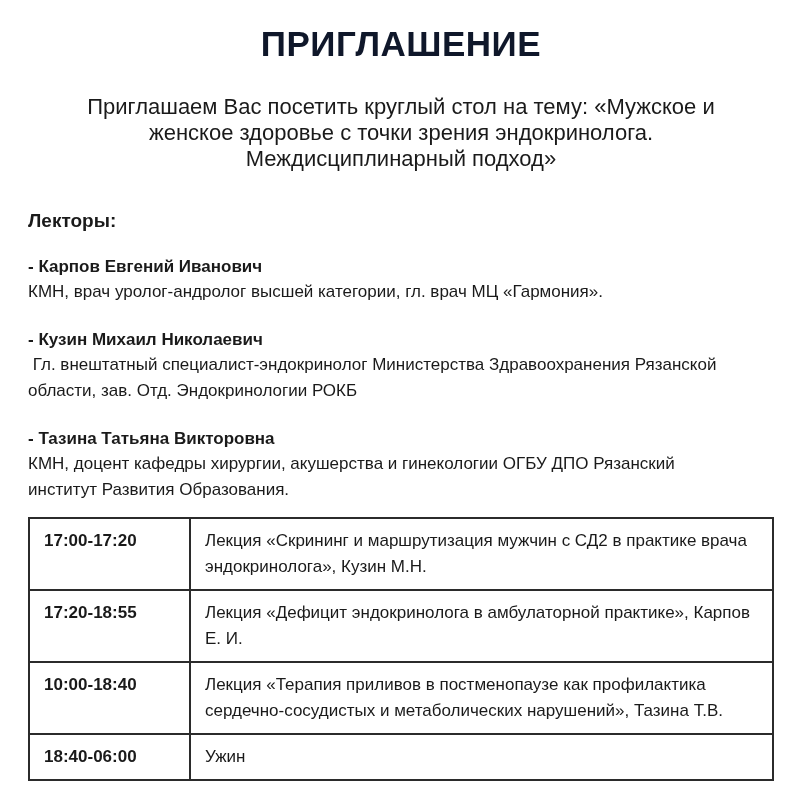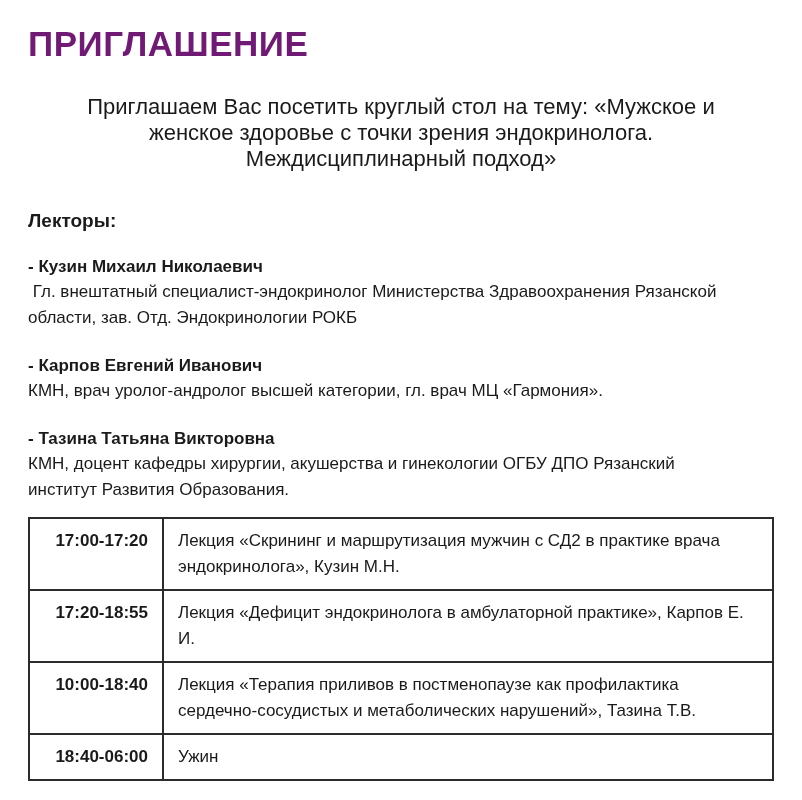--- a/index.html
+++ b/index.html
@@ -5,24 +5,24 @@
   * { margin: 0; padding: 0; box-sizing: border-box; }
   html, body { background: #ffffff; }
   body {
     width: 802px; height: 800px; overflow: hidden;
     font-family: "Liberation Sans", "DejaVu Sans", sans-serif;
     color: #1a1a1a;
   }
   .doc { padding: 18px 28px 0 28px; }
 
   .doc-title {
-    text-align: left;
+    text-align: center;
     font-size: 35px;
     font-weight: bold;
-    color: #701a75;
+    color: #0f172a;
     margin-top: 6px;
     letter-spacing: 0.5px;
   }
 
   .intro {
     text-align: center;
     font-size: 22px;
     line-height: 26px;
     max-width: 712px;
     margin: 30px auto 0;
@@ -44,49 +44,49 @@
     border-collapse: collapse;
   }
   table.program, table.program td { border: 2px solid #2b2b2b; }
   table.program td {
     font-size: 17px;
     line-height: 26px;
     padding: 9px 14px;
     vertical-align: top;
   }
   td.time-cell {
-    width: 134px;
+    width: 161px;
     font-weight: bold;
-    text-align: right;
+    text-align: left;
     white-space: nowrap;
   }
 
   .footer { margin-top: 26px; }
   .footer-line { font-size: 17px; line-height: 27px; }
   .bold { font-weight: bold; }
 </style>
 </head>
 <body>
 
 <div class="doc">
 
   <h1 class="doc-title">ПРИГЛАШЕНИЕ</h1>
 
   <p class="intro">Приглашаем Вас посетить круглый стол на тему: «Мужское и женское здоровье с точки зрения эндокринолога. Междисциплинарный подход»</p>
 
   <p class="section-heading">Лекторы:</p>
 
   <div class="lecturer">
-    <p class="lecturer-name">- Кузин Михаил Николаевич</p>
-    <p class="lecturer-desc"> Гл. внештатный специалист-эндокринолог Министерства Здравоохранения Рязанской области, зав. Отд. Эндокринологии РОКБ</p>
+    <p class="lecturer-name">- Карпов Евгений Иванович</p>
+    <p class="lecturer-desc">КМН, врач уролог-андролог высшей категории, гл. врач МЦ «Гармония».</p>
   </div>
 
   <div class="lecturer">
-    <p class="lecturer-name">- Карпов Евгений Иванович</p>
-    <p class="lecturer-desc">КМН, врач уролог-андролог высшей категории, гл. врач МЦ «Гармония».</p>
+    <p class="lecturer-name">- Кузин Михаил Николаевич</p>
+    <p class="lecturer-desc"> Гл. внештатный специалист-эндокринолог Министерства Здравоохранения Рязанской области, зав. Отд. Эндокринологии РОКБ</p>
   </div>
 
   <div class="lecturer">
     <p class="lecturer-name">- Тазина Татьяна Викторовна</p>
     <p class="lecturer-desc">КМН, доцент кафедры хирургии, акушерства и гинекологии ОГБУ ДПО Рязанский институт Развития Образования.</p>
   </div>
 
 
   <table class="program">
     <tbody>

